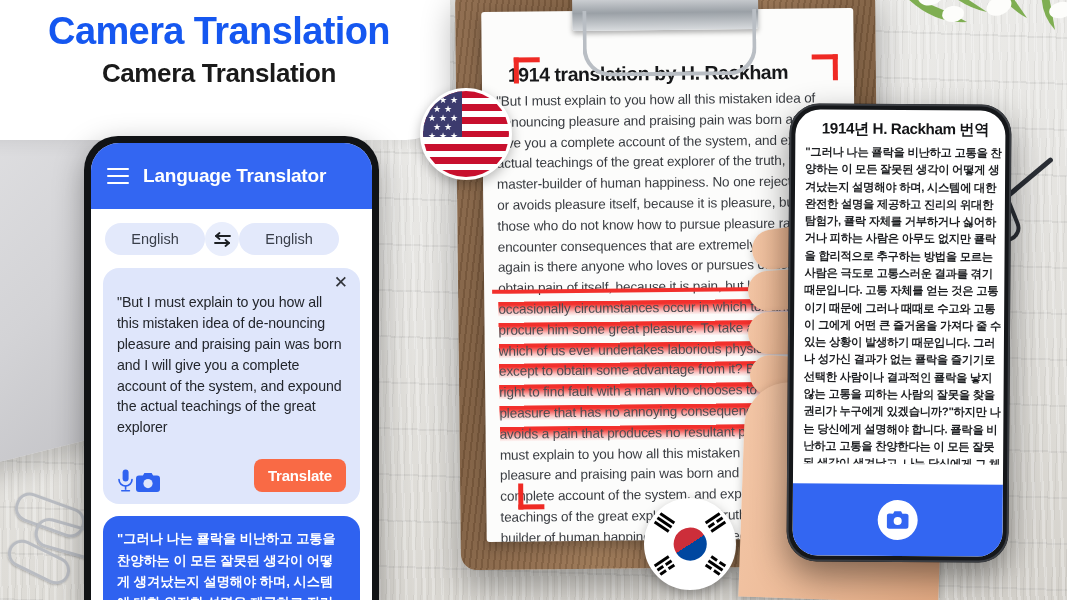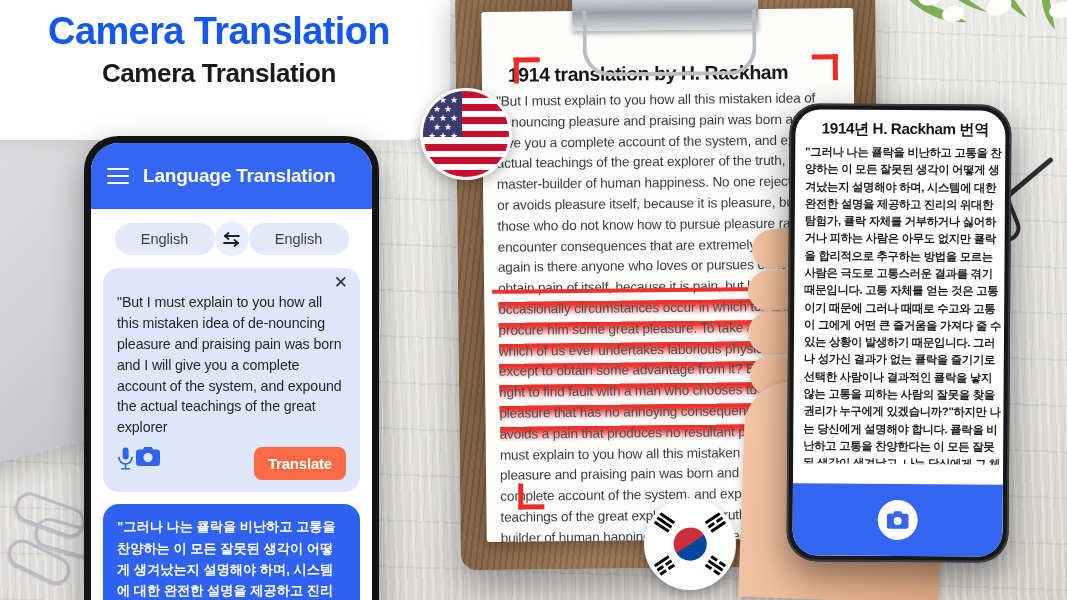--- a/index.html
+++ b/index.html
@@ -97,40 +97,40 @@
   }
   .appbar {
     height: 66px; background: #3366f2; display: flex; align-items: center;
     padding: 0 16px; gap: 14px;
   }
   .hamburger { width: 22px; height: 17px; display:flex; flex-direction:column;
                justify-content:space-between; cursor:pointer; }
   .hamburger span { display:block; height:2.4px; background:#fff; border-radius:2px; }
   .appbar-title { color:#fff; font-size:19px; font-weight:600; letter-spacing:-.2px; }
 
-  .lang-row { display:flex; align-items:center; justify-content:center; gap:0;
+  .lang-row { display:flex; align-items:center; gap:0;
               padding: 13px 14px 8px 14px; }
   .lang-chip {
     background:#e3e9fb; color:#3a3f4a; font-size:14.5px; border-radius:18px;
     padding:8px 0; width:100px; text-align:center;
   }
   .swap-btn {
     width:34px; height:34px; border-radius:50%; background:#e9eefc;
     display:flex; align-items:center; justify-content:center;
   }
 
   .card-src {
     margin: 4px 12px 0 12px; background:#dfe6fb; border-radius:16px;
     padding: 8px 14px 12px 14px; position:relative;
   }
   .close-x { position:absolute; right:12px; top:6px; font-size:17px; color:#31343a;
              line-height:1; font-weight:400; }
   .src-text { font-size:14.2px; line-height:1.47; color:#23262c; margin-top:16px;
               letter-spacing:-.1px; }
-  .src-actions { display:flex; align-items:flex-start; gap:2px; margin-top:9px; }
+  .src-actions { display:flex; align-items:flex-end; gap:2px; margin-top:21px; }
   .mic-icon, .cam-icon { color:#2f62f0; }
   .translate-btn {
     margin-left:auto; background:#f96a45; color:#fff; font-size:15px; font-weight:700;
     padding:8px 14px; border-radius:8px; border:none; letter-spacing:-.2px;
   }
   .card-dst {
     margin: 12px 12px 0 12px; background:#2f62f0; border-radius:16px 16px 0 0;
     padding: 12px 14px 8px 14px; color:#fff; font-size:13.2px; line-height:1.62;
     font-weight:600; height: 132px; overflow:hidden;
   }
@@ -368,21 +368,21 @@
 
   <div class="phone-left">
     <div class="phone-left-screen">
 
       <div class="appbar">
         <div class="hamburger">
           <span></span>
             <span></span>
             <span></span>
         </div>
-        <div class="appbar-title">Language Translation</div>
+        <div class="appbar-title">Language Translator</div>
       </div>
 
       <div class="lang-row">
         <div class="lang-chip">English</div>
         <div class="swap-btn">
           <svg width="19" height="15" viewBox="0 0 19 15" fill="none" stroke="#1d2024" stroke-width="1.8" stroke-linecap="round" stroke-linejoin="round">
             <path d="M17 4H3"></path>
               <path d="M6.5 1 3 4l3.5 3"></path>
             <path d="M2 11h14"></path>
               <path d="M12.5 8l3.5 3-3.5 3"></path>

